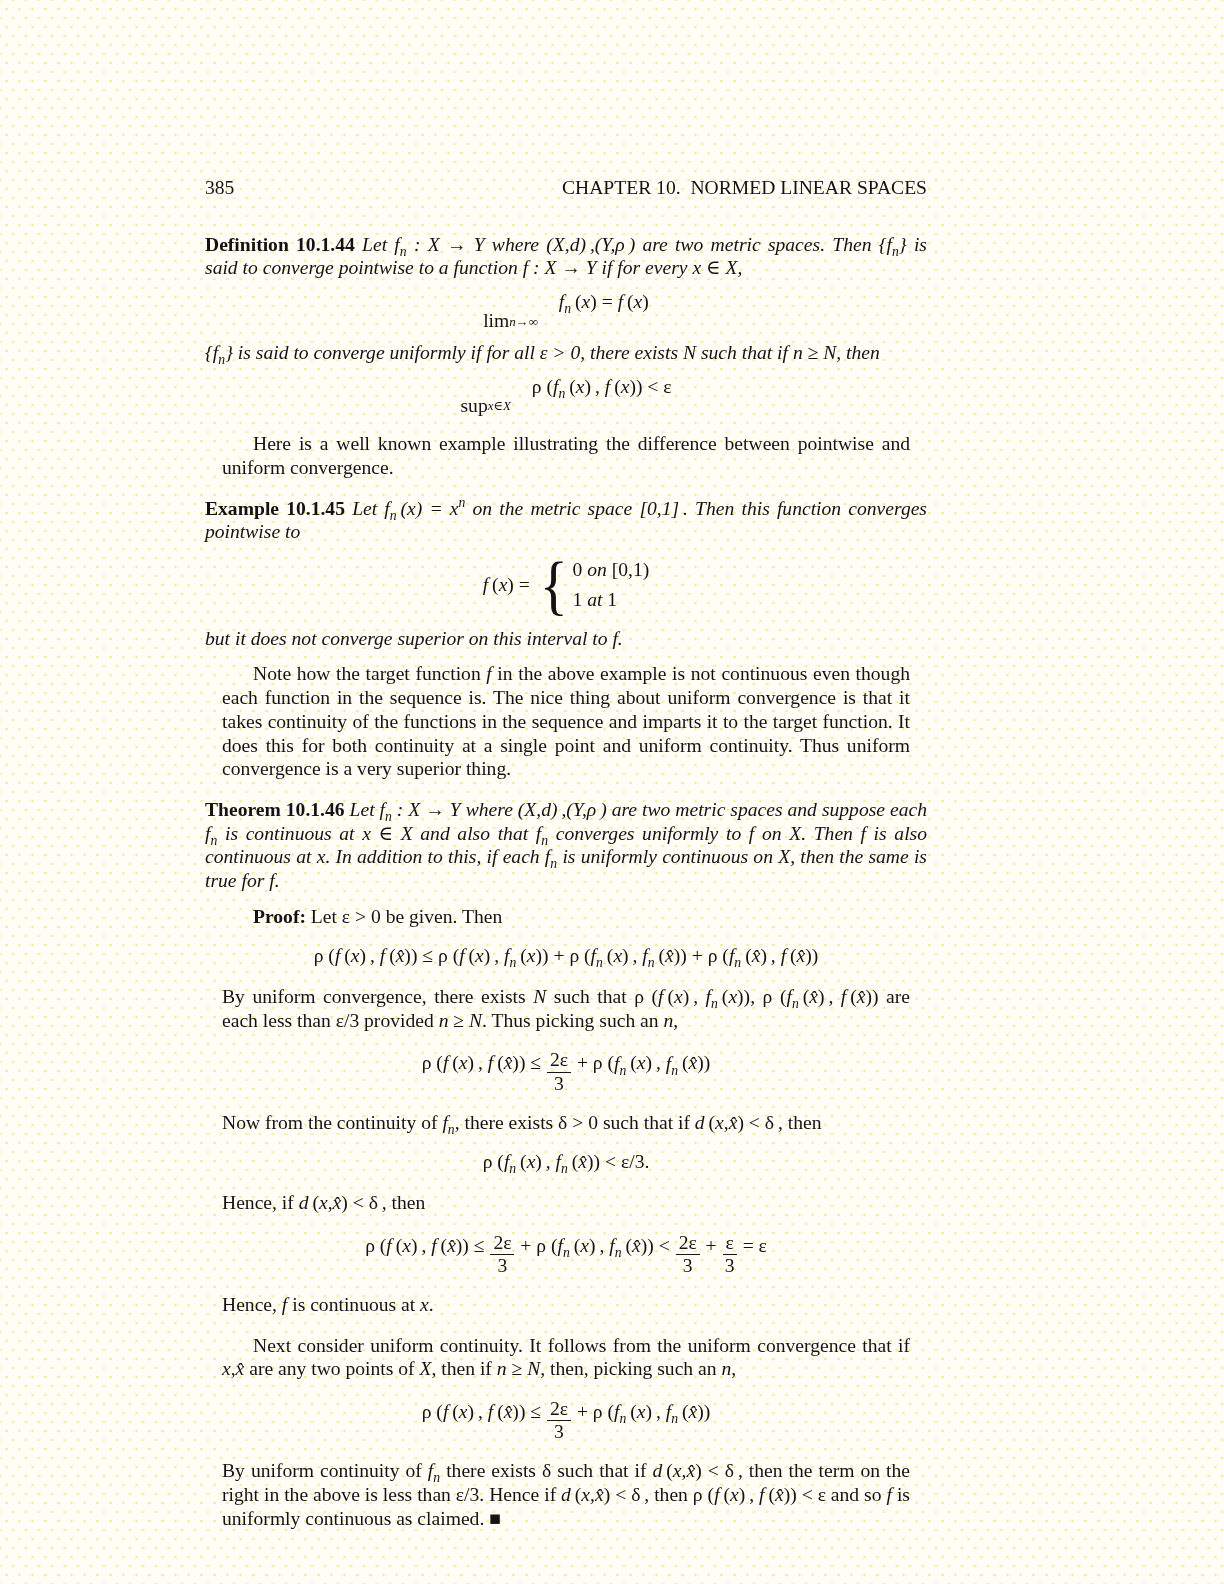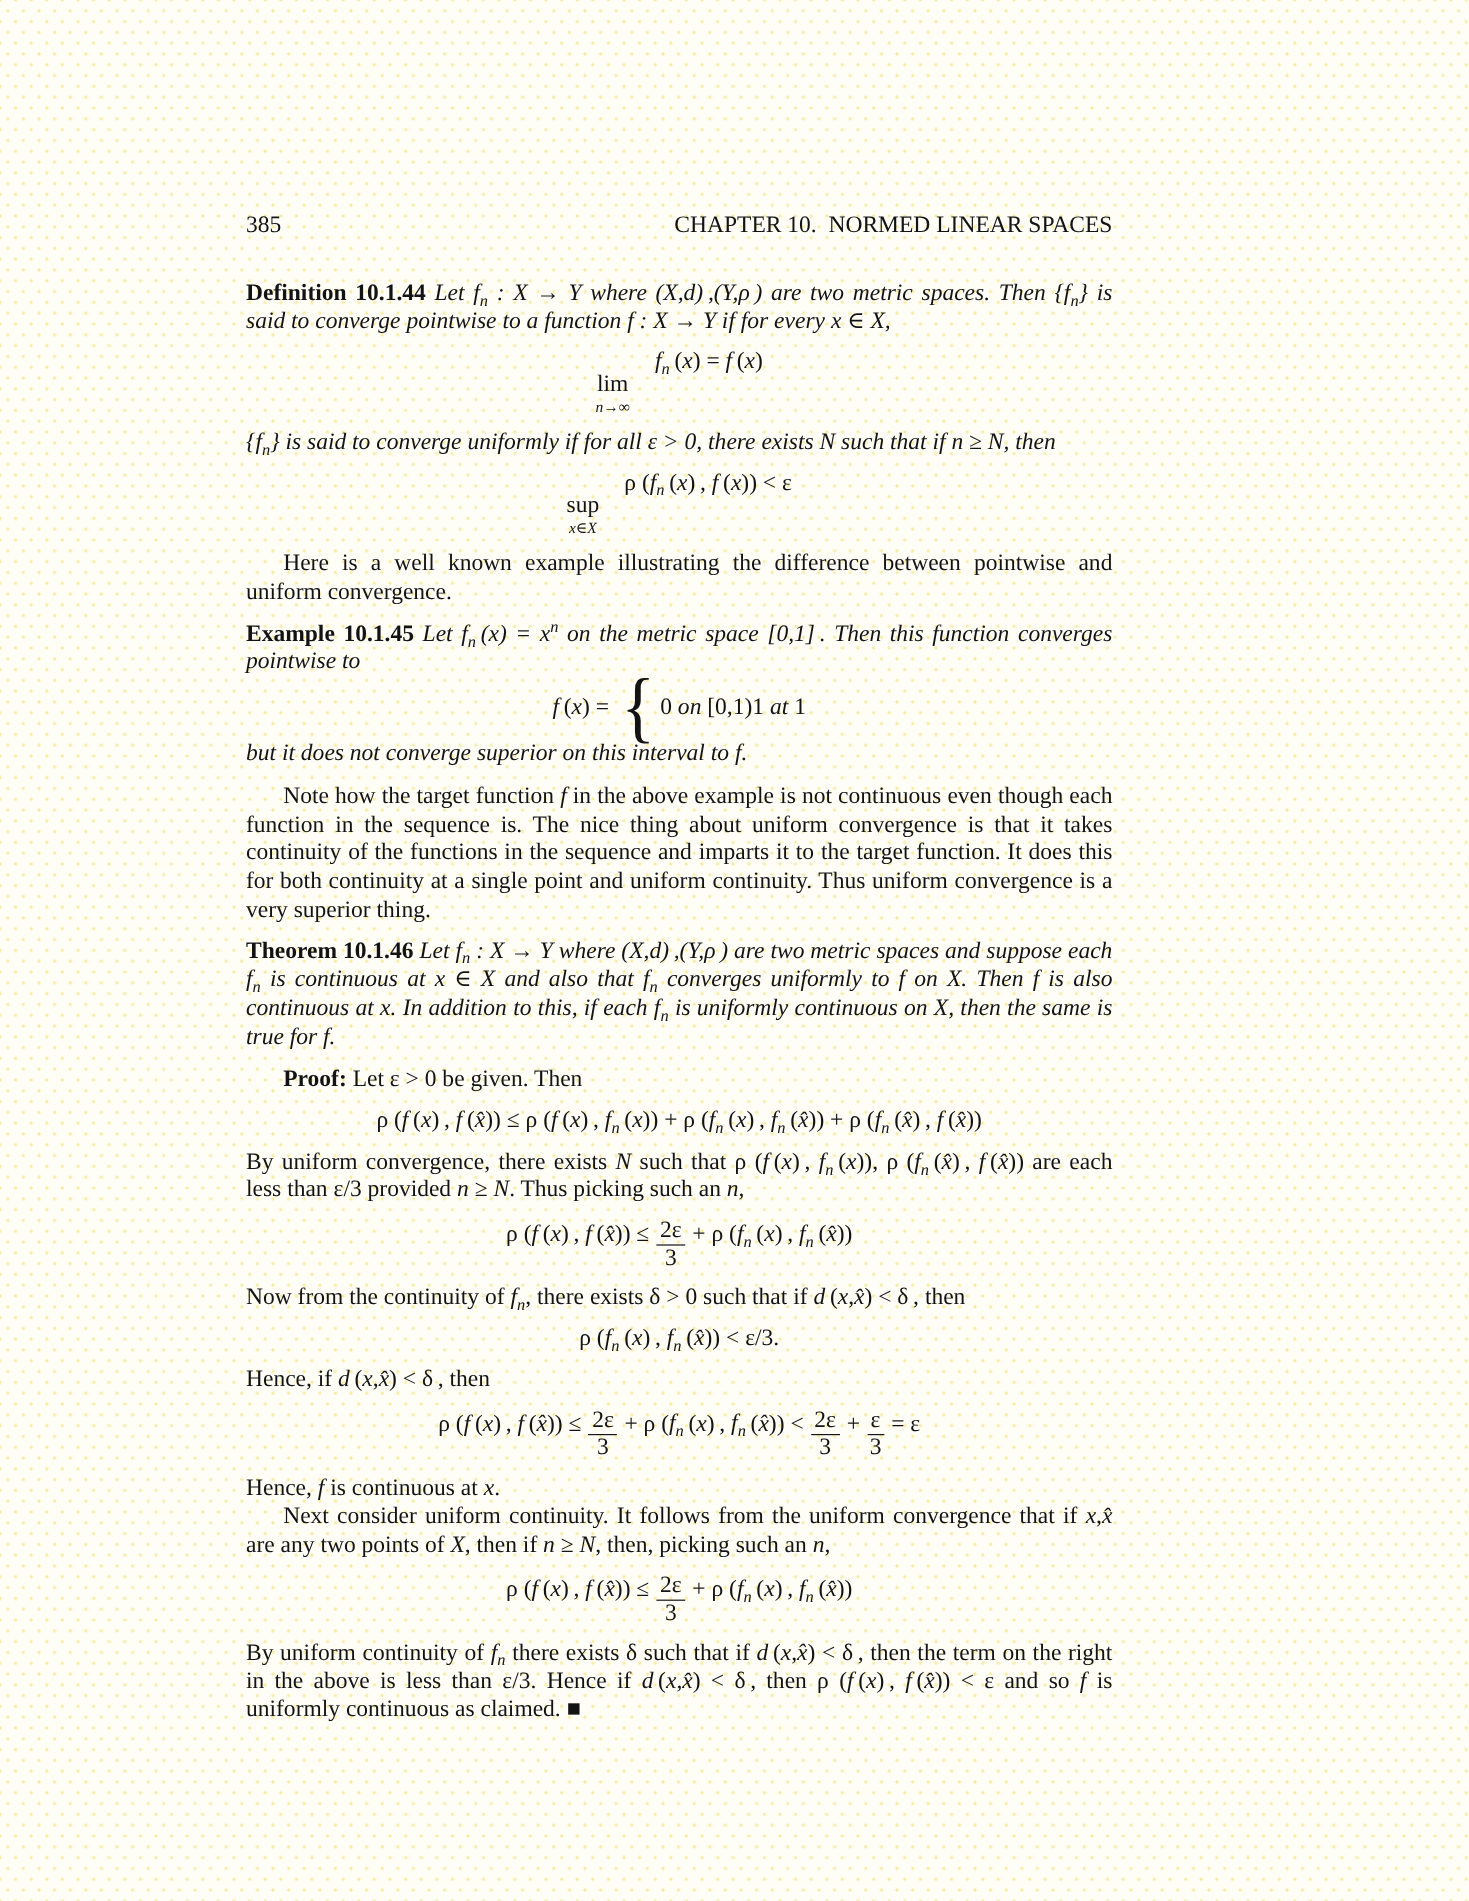--- a/index.html
+++ b/index.html
@@ -20,32 +20,32 @@
     padding-top:176px;
     font-size:19.6px;
     line-height:1.21;
     text-align:justify;
   }
   .pagehead{display:flex;justify-content:space-between;align-items:baseline;margin-bottom:33px;}
   .env{margin:11px 0;}
   .envhead{font-weight:bold;font-style:normal;}
   .envbody{font-style:italic;margin-top:43px;}
   .envline{font-style:italic;margin:0;}
-  .para{margin:0;}
+  .para{margin:17px;}
   .indent{text-indent:31px;}
   .eq{text-align:center;margin:11px 0;font-style:normal;line-height:1.15;}
   sub{font-size:0.70em;line-height:0;}
   sup{font-size:0.70em;line-height:0;}
   .frac{display:inline-block;vertical-align:-1.02em;line-height:1.08;margin:0 1px;}
   .fn{display:block;border-bottom:1.5px solid #151515;padding:0 3px 1px;}
   .fd{display:block;}
-  .opstack{display:inline-flex;flex-direction:column;align-items:center;line-height:1;vertical-align:-0.95em;margin-right:16px;}
+  .opstack{display:inline-flex;flex-direction:row;align-items:center;line-height:1;vertical-align:-0.95em;margin-right:16px;}
   .opsub{font-size:0.66em;margin-top:3px;font-style:italic;}
   .eqflex{display:inline-flex;align-items:center;}
-  .cases{display:inline-flex;flex-direction:row;align-items:flex-start;text-align:left;line-height:1.55;}
+  .cases{display:inline-flex;flex-direction:column;align-items:flex-start;text-align:left;line-height:1.55;}
   .brace{font-size:66px;font-weight:300;line-height:0;margin:0 3px 0 8px;transform:scaleX(0.9);}
   .qed{font-style:normal;}
 </style>
 </head>
 <body>
 
 <div class="sheet">
 
   <div class="pagehead">
     <span>385</span>

